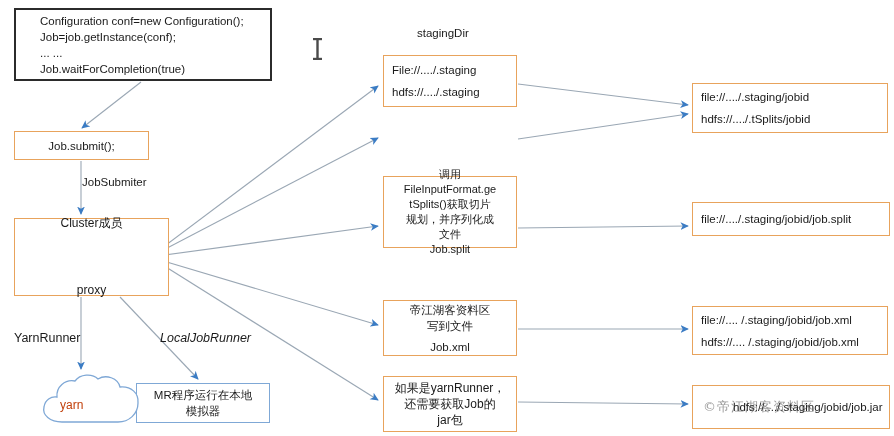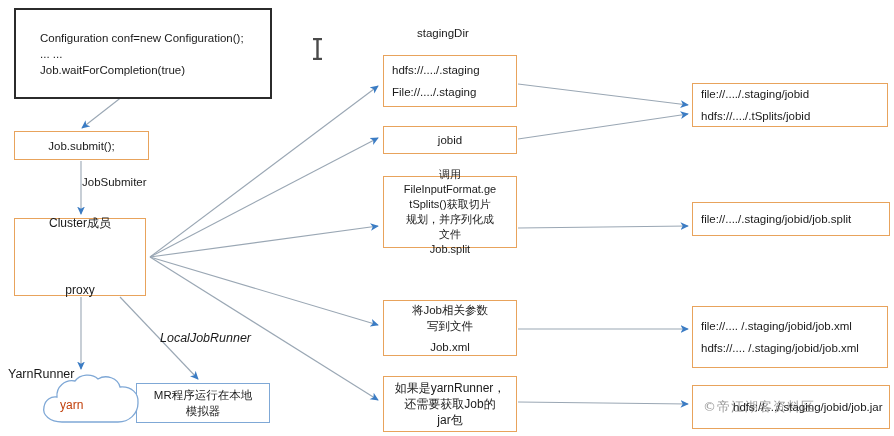--- a/index.html
+++ b/index.html
@@ -64,36 +64,36 @@
   }
   .watermark {
     position: absolute;
     z-index: 4;
     color: rgba(70,70,70,0.55);
     white-space: nowrap;
     font-family: "DejaVu Sans", sans-serif;
     letter-spacing: 1px;
   }
   
-  #n-code        { left: 14px;  top: 8px;   width: 258px; height: 91px;  font-size: 11.5px; line-height: 16px; padding-left: 24px; }
+  #n-code        { left: 14px;  top: 8px;   width: 258px; height: 73px;  font-size: 11.5px; line-height: 16px; padding-left: 24px; }
   #n-submit      { left: 14px;  top: 131px; width: 135px; height: 29px;  font-size: 11.5px; }
-  #n-cluster     { left: 14px;  top: 218px; width: 132px; height: 78px;  font-size: 12px;  line-height: 19px; gap: 48px; }
+  #n-cluster     { left: 14px;  top: 218px; width: 155px; height: 78px;  font-size: 12px;  line-height: 19px; gap: 48px; }
   #n-mr          { left: 136px; top: 383px; width: 134px; height: 40px;  font-size: 11.5px; line-height: 16px; }
   #n-staging     { left: 383px; top: 55px;  width: 134px; height: 52px;  font-size: 11.5px; line-height: 22px; }
   #n-jobid       { left: 383px; top: 126px; width: 134px; height: 28px;  font-size: 11.5px; }
   #n-split       { left: 383px; top: 176px; width: 134px; height: 72px; font-size: 11px;  line-height: 15px; }
   #n-xml         { left: 383px; top: 300px; width: 134px; height: 56px;  font-size: 11.5px; line-height: 16px; }
   #n-jar         { left: 383px; top: 376px; width: 134px; height: 56px;  font-size: 12px; line-height: 16px; }
-  #r-jobid       { left: 692px; top: 83px;  width: 196px; height: 44px;  font-size: 11.5px; line-height: 22px; }
+  #r-jobid       { left: 692px; top: 83px;  width: 196px; height: 50px;  font-size: 11.5px; line-height: 22px; }
   #r-split       { left: 692px; top: 202px; width: 198px; height: 34px;  font-size: 11.5px; line-height: 22px; }
-  #r-xml         { left: 692px; top: 306px; width: 196px; height: 62px;  font-size: 11.5px; line-height: 22px; }
+  #r-xml         { left: 692px; top: 306px; width: 196px; height: 49px;  font-size: 11.5px; line-height: 22px; }
   #r-jar         { left: 692px; top: 385px; width: 198px; height: 44px;  font-size: 11.5px; line-height: 20px; padding-left: 40px; }
   #lbl-stagingdir   { left: 417px; top: 27px;  font-size: 11.5px; }
   #lbl-jobsubmiter  { left: 82px;  top: 176px; font-size: 11.5px; }
-  #lbl-yarnrunner   { left: 8px;   top: 331px; font-size: 12.5px; margin-top: 36px; }
+  #lbl-yarnrunner   { left: 14px;   top: 331px; font-size: 12.5px; }
   #lbl-localjob     { left: 160px; top: 331px; font-size: 12.5px; font-style: italic; }
   #cloud-yarn       { left: 38px;  top: 372px; }
   #cloud-yarn-text  { left: 60px;  top: 398px; font-size: 12px; }
   #caret-main       { left: 312px; top: 38px; }
   #wm-main          { left: 703px; top: 398px; font-size: 13px; }
 </style>
 </head>
 <body>
 
 <div id="canvas">
@@ -123,59 +123,57 @@
       <path d="M518,84 L688,105"></path>
       <path d="M518,139 L688,114"></path>
       <path d="M518,228 L688,226"></path>
       <path d="M518,329 L688,329"></path>
       <path d="M518,402 L688,404"></path>
     </g>
   </svg>
 
   <div class="node node-black left-align" id="n-code">
     <span class="line">Configuration conf=new Configuration();</span>
+    <span class="line">Job=job.getInstance(conf);</span>
     <span class="line">...  ...</span>
     <span class="line">Job.waitForCompletion(true)</span>
   </div>
 
   <div class="node node-orange" id="n-submit">
     <span class="line">Job.submit();</span>
   </div>
 
   <div class="node node-orange" id="n-cluster">
     <span class="line">Cluster成员</span>
     <span class="line">proxy</span>
   </div>
 
   <div class="node node-blue" id="n-mr">
     <span class="line">MR程序运行在本地</span>
     <span class="line">模拟器</span>
   </div>
 
   <div class="node node-orange left-align" id="n-staging">
+    <span class="line">File://..../.staging</span>
     <span class="line">hdfs://..../.staging</span>
-    <span class="line">File://..../.staging</span>
-  </div>
-
-  <div class="node node-orange" id="n-jobid">
-    <span class="line">jobid</span>
-  </div>
+  </div>
+
 
   <div class="node node-orange" id="n-split">
     <span class="line">调用</span>
     <span class="line">FileInputFormat.ge</span>
     <span class="line">tSplits()获取切片</span>
     <span class="line">规划，并序列化成</span>
     <span class="line">文件</span>
     <span class="line" style="height:6px"></span>
     <span class="line">Job.split</span>
   </div>
 
   <div class="node node-orange" id="n-xml">
-    <span class="line">将Job相关参数</span>
+    <span class="line">帝江湖客资料区</span>
     <span class="line">写到文件</span>
     <span class="line" style="height:5px"></span>
     <span class="line">Job.xml</span>
   </div>
 
   <div class="node node-orange" id="n-jar">
     <span class="line">如果是yarnRunner，</span>
     <span class="line">还需要获取Job的</span>
     <span class="line">jar包</span>
   </div>

